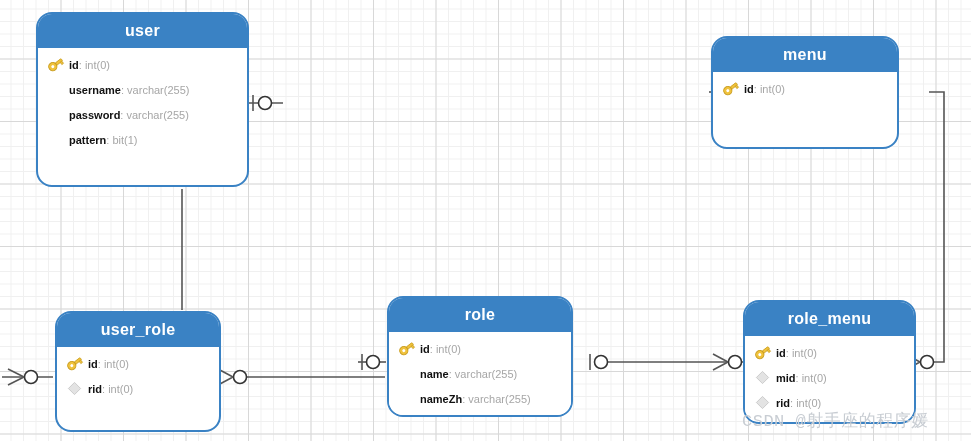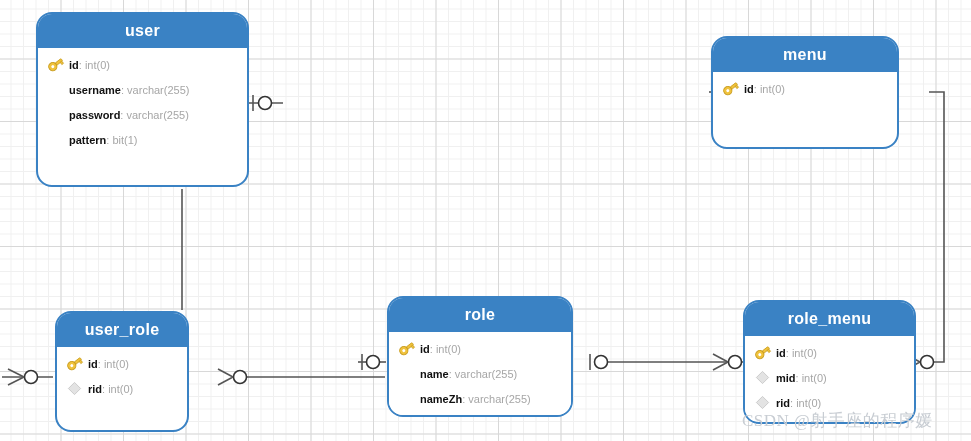--- a/index.html
+++ b/index.html
@@ -90,21 +90,21 @@
   }
 
   
   #watermark {
     position: absolute;
     left: 742px;
     top: 409px;
     font-size: 17px;
     color: #c8cdd3;
     white-space: nowrap;
-    font-family: Liberation Serif, serif;
+    font-family: Liberation Mono, monospace;
     letter-spacing: .5px;
   }
 </style>
 </head>
 <body>
 
 <div id="canvas">
 
   <svg id="wires" width="971" height="441" viewBox="0 0 971 441">
     <g stroke="#555555" stroke-width="1.6" fill="none" shape-rendering="geometricPrecision">
@@ -212,21 +212,21 @@
                 </g>
               </svg>
             </span>
             <span class="field-text"><span class="field-name">id</span><span class="field-type">: int(0)</span></span>
           </div>
           <div class="field-row">
             <span class="field-icon blank"></span>
           </div>
         </div>
       </div>
-      <div class="entity" style="left: 55px; top: 311px; width: 134px; height: 121px;">
+      <div class="entity" style="left: 55px; top: 311px; width: 166px; height: 121px;">
         <div class="entity-header">user_role</div>
         <div class="entity-body">
           <div class="field-row">
             <span class="field-icon">
               <svg width="19" height="19" viewBox="0 0 20 20">
                 <g transform="rotate(-38 10 10)">
                   <rect x="10" y="8.6" width="8.4" height="2.9" rx="1" fill="#f0c23c" stroke="#c89c1e" stroke-width="0.8"></rect>
                   <rect x="15.2" y="11.2" width="2.2" height="3" fill="#f0c23c" stroke="#c89c1e" stroke-width="0.8"></rect>
                   <circle cx="6.4" cy="10" r="4.3" fill="#f0c23c" stroke="#c89c1e" stroke-width="1"></circle>
                   <circle cx="6.4" cy="10" r="1.6" fill="#ffffff"></circle>

